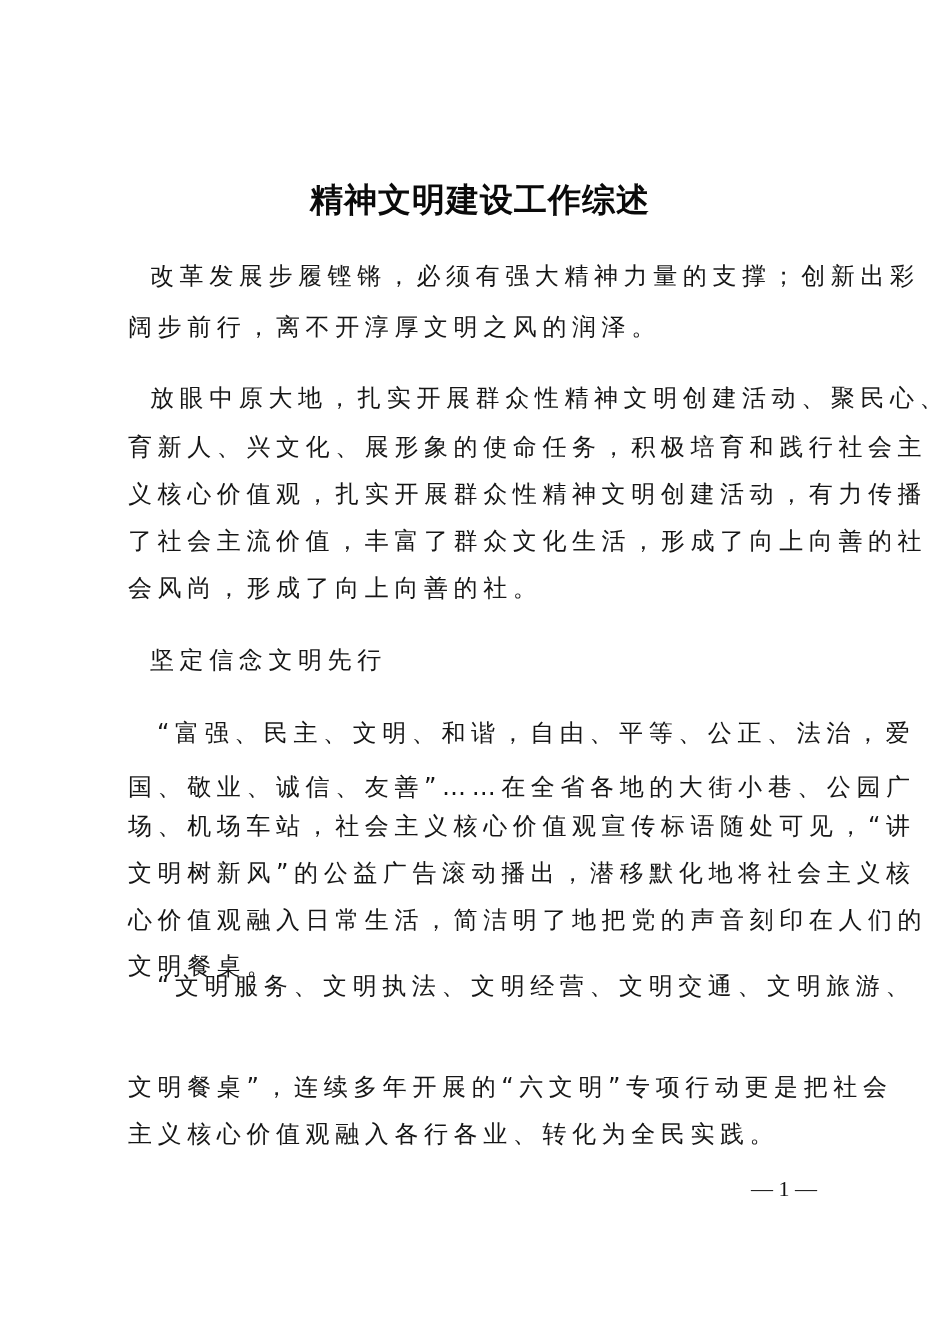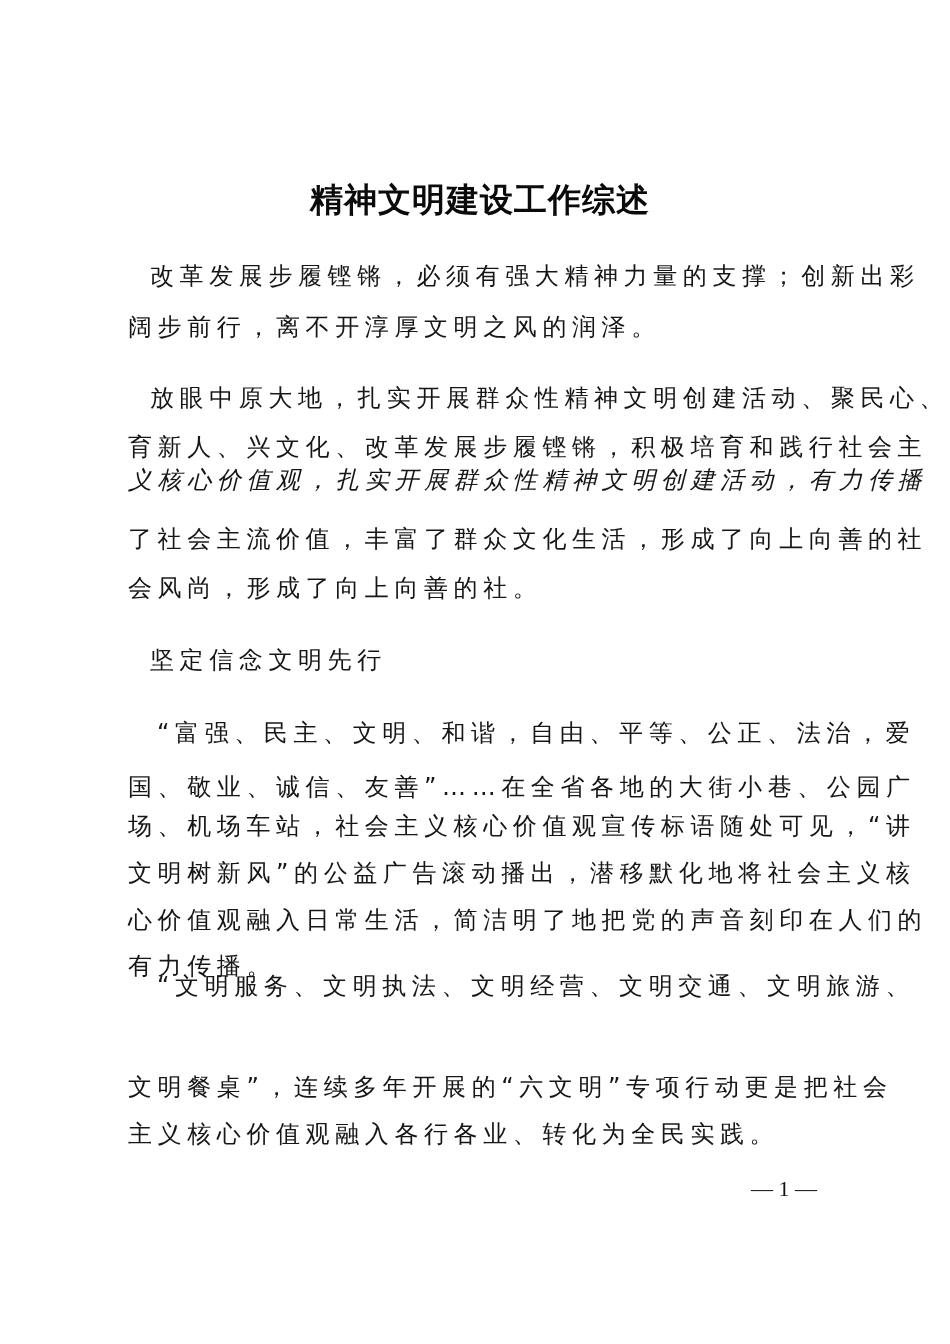--- a/index.html
+++ b/index.html
@@ -65,37 +65,37 @@
 
   <h1 class="title" style="margin:0;">精神文明建设工作综述</h1>
 
   <div>
     <div class="line indent" style="top:259px;">改革发展步履铿锵，必须有强大精神力量的支撑；创新出彩</div>
     <div class="line" style="top:310px;">阔步前行，离不开淳厚文明之风的润泽。</div>
   </div>
 
   <div>
     <div class="line indent" style="top:381px;">放眼中原大地，扎实开展群众性精神文明创建活动、聚民心、</div>
-    <div class="line" style="top:430px;">育新人、兴文化、改革发展步履铿锵，积极培育和践行社会主</div>
-    <div class="line" style="top:463px;font-style:italic;">义核心价值观，扎实开展群众性精神文明创建活动，有力传播</div>
-    <div class="line" style="top:524px;font-family:Liberation Mono, monospace;">了社会主流价值，丰富了群众文化生活，形成了向上向善的社</div>
+    <div class="line" style="top:430px;">育新人、兴文化、展形象的使命任务，积极培育和践行社会主</div>
+    <div class="line" style="top:477px;">义核心价值观，扎实开展群众性精神文明创建活动，有力传播</div>
+    <div class="line" style="top:524px;">了社会主流价值，丰富了群众文化生活，形成了向上向善的社</div>
     <div class="line" style="top:571px;">会风尚，形成了向上向善的社。</div>
   </div>
 
   <div>
     <div class="line indent" style="top:643px;">坚定信念文明先行</div>
   </div>
 
   <div>
     <div class="line quote-indent" style="top:716px;">“富强、民主、文明、和谐，自由、平等、公正、法治，爱</div>
     <div class="line" style="top:770px;">国、敬业、诚信、友善”……在全省各地的大街小巷、公园广</div>
     <div class="line" style="top:809px;">场、机场车站，社会主义核心价值观宣传标语随处可见，“讲</div>
     <div class="line" style="top:856px;">文明树新风”的公益广告滚动播出，潜移默化地将社会主义核</div>
     <div class="line" style="top:903px;">心价值观融入日常生活，简洁明了地把党的声音刻印在人们的</div>
-    <div class="line" style="top:949px;">有力传播。</div>
+    <div class="line" style="top:949px;">文明餐桌。</div>
   </div>
 
   <div>
     <div class="line quote-indent" style="top:969px;">“文明服务、文明执法、文明经营、文明交通、文明旅游、</div>
     <div class="line" style="top:1070px;">文明餐桌”，连续多年开展的“六文明”专项行动更是把社会</div>
     <div class="line" style="top:1117px;">主义核心价值观融入各行各业、转化为全民实践。</div>
   </div>
 
   <div class="page-number">— 1 —</div>
 

